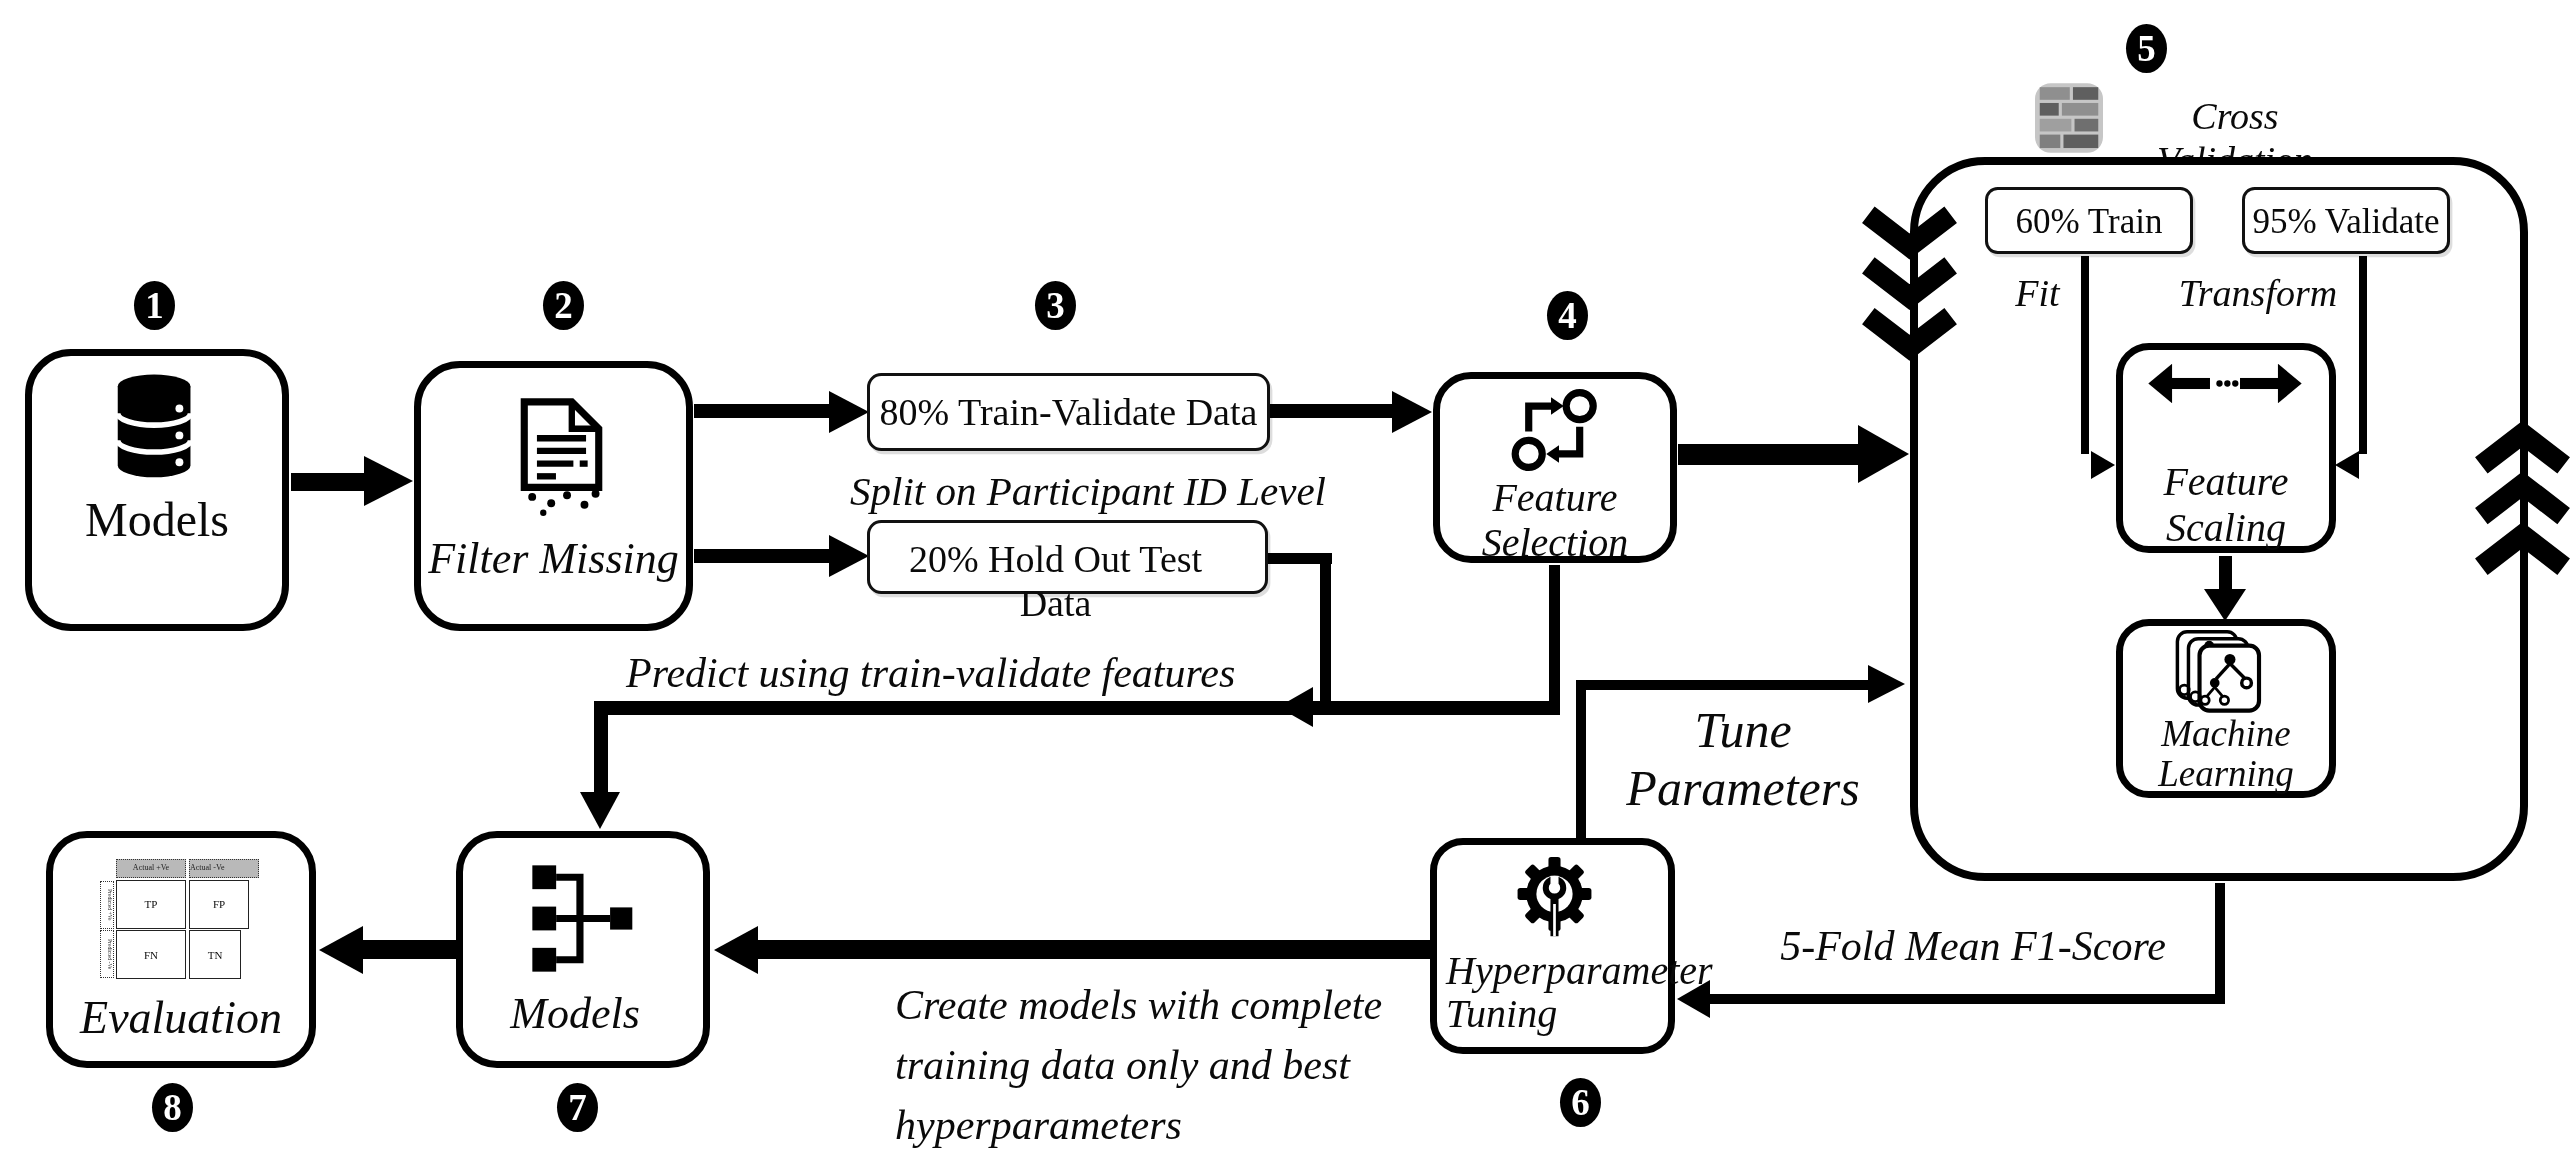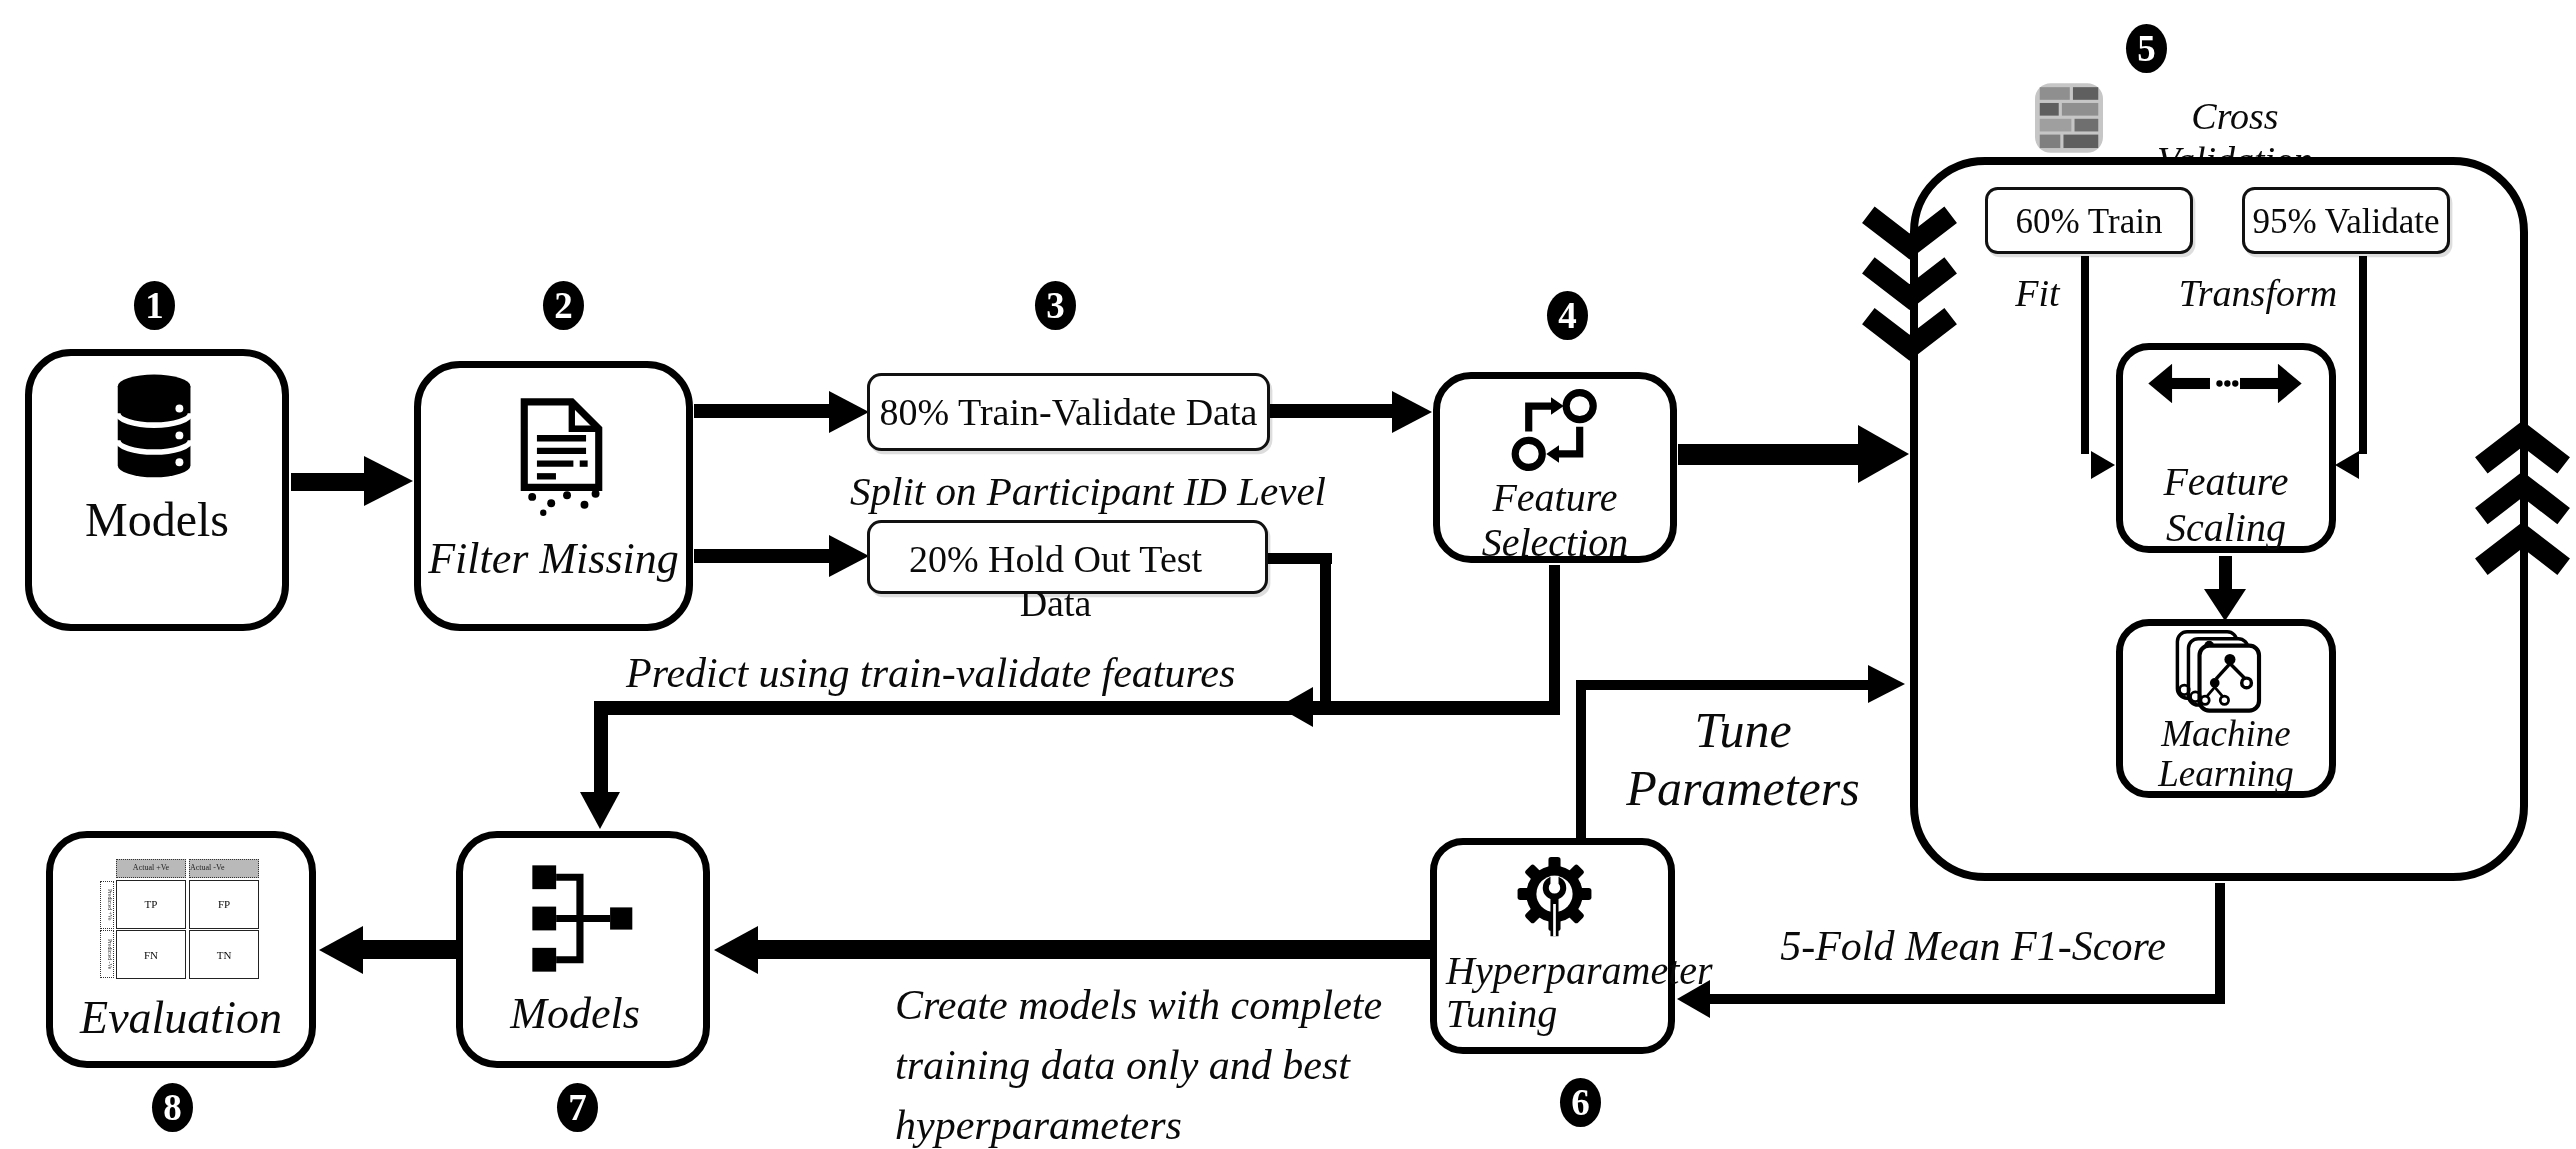--- a/index.html
+++ b/index.html
@@ -251,20 +251,20 @@
   <div class="ln" style="left:362px;top:940px;width:94px;height:19px"></div>
   <div class="tri" style="left:319px;top:926px;border-top:24px solid transparent;border-bottom:24px solid transparent;border-right:44px solid #000"></div>
 
   <div class="box" style="left:46px;top:831px;width:270px;height:237px;border-radius:41px"></div>
   <div class="abs" style="left:100px;top:859px;width:165px;height:121px;font-size:8px">
     <div class="abs" style="left:16px;top:0;width:70px;height:19px;background:#b9b9b9;border:1.6px dotted #333;box-sizing:border-box;color:#222;text-align:center;line-height:16px">Actual +Ve</div>
     <div class="abs" style="left:89px;top:0;width:70px;height:19px;background:#b9b9b9;border:1.6px dotted #333;box-sizing:border-box;color:#222;line-height:16px">Actual -Ve</div>
     <div class="abs" style="left:0;top:22px;width:14.3px;height:48px;background:#fff;border:1.6px dotted #333;box-sizing:border-box;color:#222;writing-mode:vertical-rl;font-size:5.6px;text-align:center">Predicted +Ve</div>
     <div class="abs" style="left:0;top:71px;width:14.3px;height:48px;background:#fff;border:1.6px dotted #333;box-sizing:border-box;color:#222;writing-mode:vertical-rl;font-size:5.6px;text-align:center">Predicted -Ve</div>
     <div class="abs" style="left:16px;top:20.6px;width:70px;height:49px;background:#fff;border:1.6px solid #222;box-sizing:border-box;display:flex;align-items:center;justify-content:center;font-size:11px">TP</div>
-    <div class="abs" style="left:89px;top:20.6px;width:70px;height:49px;background:#fff;border:1.6px solid #222;box-sizing:border-box;display:flex;align-items:center;justify-content:center;font-size:11px">FP</div>
+    <div class="abs" style="left:89px;top:20.6px;width:60px;height:49px;background:#fff;border:1.6px solid #222;box-sizing:border-box;display:flex;align-items:center;justify-content:center;font-size:11px">FP</div>
     <div class="abs" style="left:16px;top:71px;width:70px;height:49px;background:#fff;border:1.6px solid #222;box-sizing:border-box;display:flex;align-items:center;justify-content:center;font-size:11px">FN</div>
-    <div class="abs" style="left:89px;top:71px;width:70px;height:49px;background:#fff;border:1.6px solid #222;box-sizing:border-box;display:flex;align-items:center;justify-content:center;font-size:11px">TN</div>
+    <div class="abs" style="left:89px;top:71px;width:52px;height:49px;background:#fff;border:1.6px solid #222;box-sizing:border-box;display:flex;align-items:center;justify-content:center;font-size:11px">TN</div>
   </div>
   <div class="t it" style="left:46px;top:991px;width:270px;font-size:46px">Evaluation</div>
 
 </div>
 
 
 </body></html>

